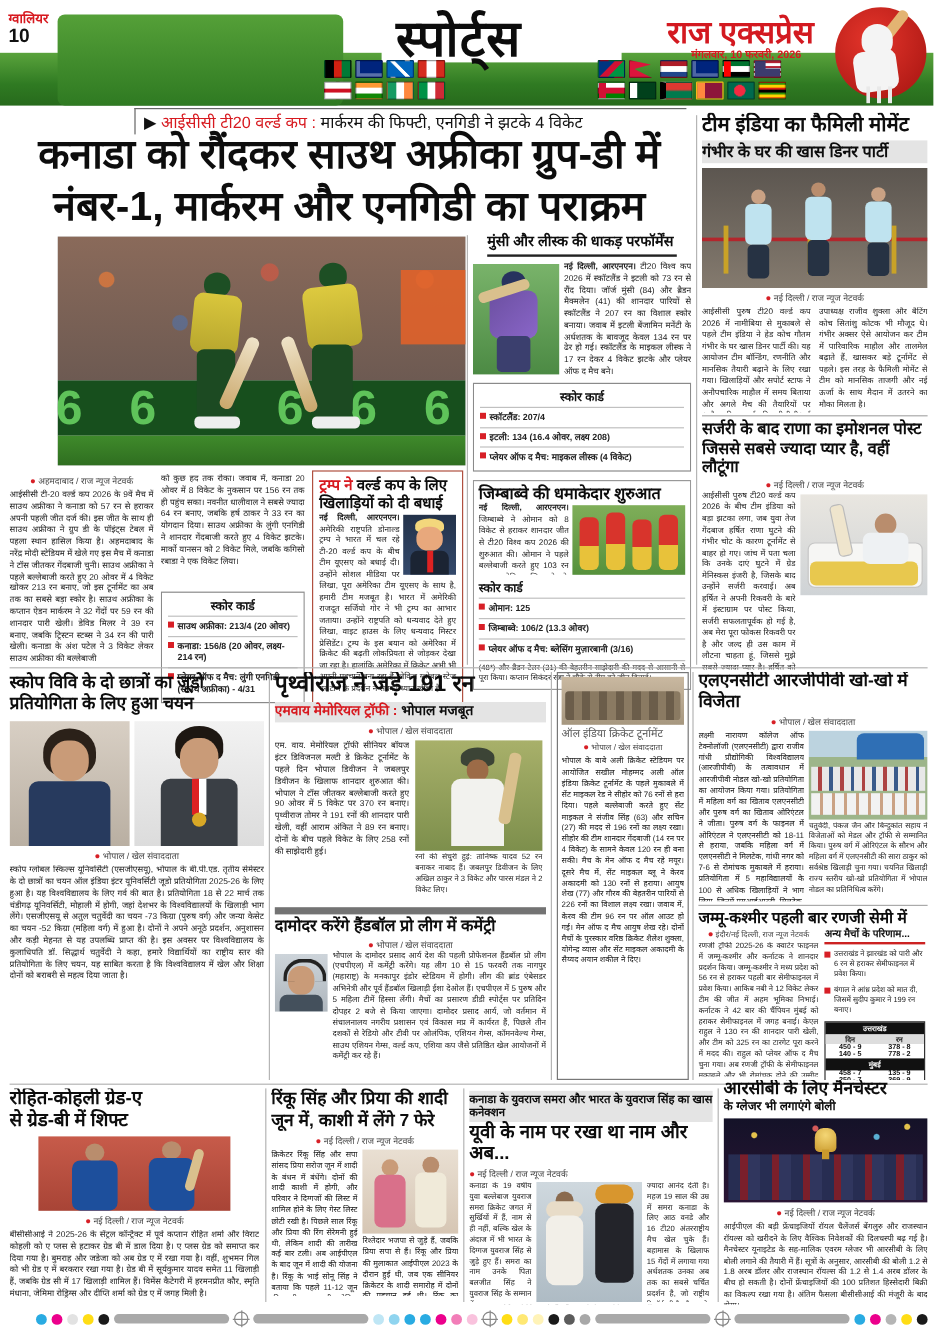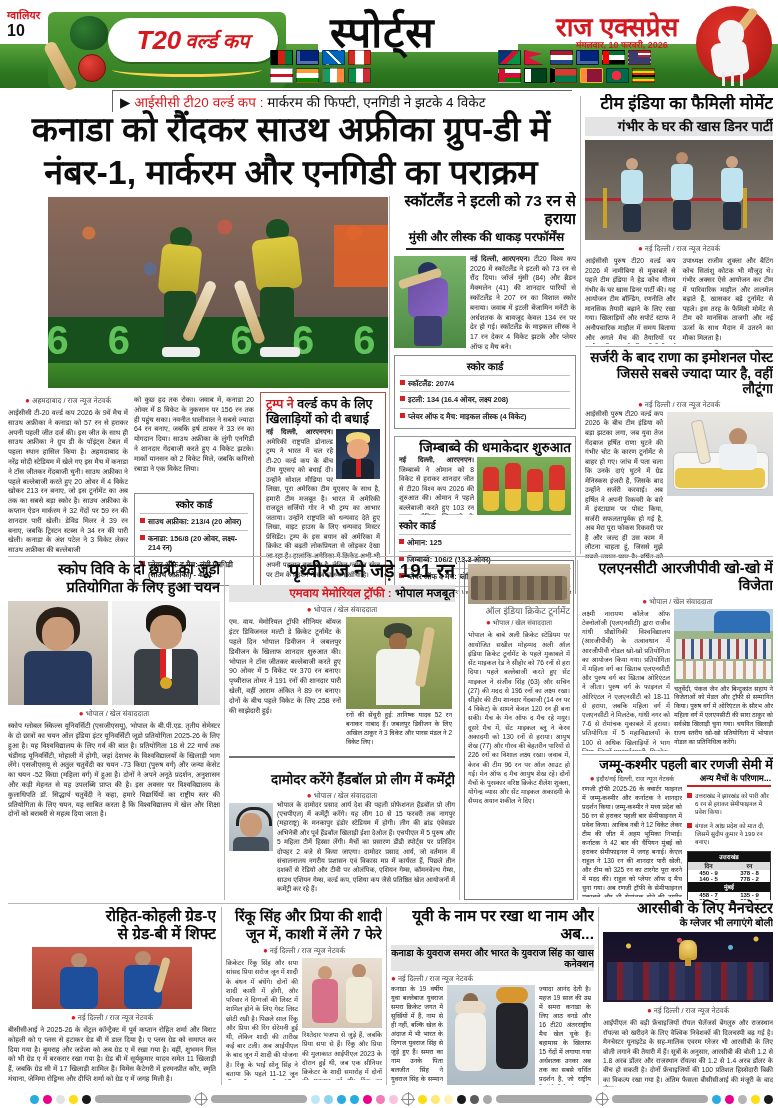--- a/index.html
+++ b/index.html
@@ -1,19 +1,19 @@
 <!DOCTYPE html>
 <html><head>
 <meta charset="utf-8">
 <style>
   html,body{margin:0;padding:0}
   body{width:778px;height:1108px;position:relative;overflow:hidden;background:#fff;
        font-family:"Liberation Sans","DejaVu Sans",sans-serif;color:#111}
   .abs{position:absolute}
-  .hl{font-weight:bold;color:#0d0d0d;text-align:right;line-height:1.16}
+  .hl{font-weight:bold;color:#0d0d0d;text-align:left;line-height:1.16}
   .tiny{font-size:7px;line-height:1.4;text-align:justify;color:#222}
   .tiny .dl{font-weight:bold}
   .byline{font-size:7.3px;font-weight:normal;color:#444;text-align:center;white-space:nowrap;overflow:hidden}
   .byline .dot{color:#d71f26;font-size:8px}
   .red{color:#d7191f}
   .grayband{background:#e4e4e4;padding:2px 0}
   .rule{position:absolute;background:#b5b5b5}
   .ph{position:relative;overflow:hidden;background:#cfcfcf}
   .scorebox{border:1px solid #8a8a8a;background:#fff;padding:2px 5px 3px}
   .sc-title{font-size:10px;font-weight:bold;text-align:center;padding:1px 0 2px}
@@ -34,30 +34,20 @@
 
 <div class="abs" style="left:0;top:0;width:778px;height:88px;background:#fff">
   <div class="abs" style="left:0;top:44px;width:778px;height:44px;background:linear-gradient(#5aa33c,#2f7a22 60%,#276a1c)"></div>
   <div class="abs" style="left:48px;top:12px;width:238px;height:76px;background:linear-gradient(#55a038,#2f7a22);border-radius:6px"></div>
 
   <div class="abs" style="left:7px;top:7px">
     <div class="red" style="font-size:11px;font-weight:bold">ग्वालियर</div>
     <div style="font-size:16px;font-weight:bold;color:#111">10</div>
   </div>
 
-  <div class="abs" style="left:52px;top:14px;width:230px;height:72px">
-    <div class="abs" style="left:2px;top:26px;width:13px;height:52px;background:linear-gradient(#e8c98f,#c49a5a);border-radius:6px;transform:rotate(-28deg)"></div>
-    <div class="abs" style="left:18px;top:2px;width:38px;height:34px;background:radial-gradient(circle at 35% 35%,#2e7d32,#14441a);border-radius:50% 50% 45% 45%"></div>
-    <div class="abs" style="left:26px;top:40px;width:26px;height:26px;background:radial-gradient(circle at 35% 30%,#e8433a,#9c1410);border-radius:50%;border:1px solid #7a100c"></div>
-    <div class="abs" style="left:56px;top:4px;width:170px;height:44px;background:#fff;border-radius:22px;box-shadow:1px 2px 0 rgba(0,0,0,.25);display:flex;align-items:center;justify-content:center;gap:4px">
-      <span class="red" style="font-size:26px;font-weight:900;font-style:italic">T20</span>
-      <span class="red" style="font-size:20px;font-weight:900;font-style:italic">वर्ल्ड कप</span>
-    </div>
-    <div class="abs" style="left:60px;top:48px;width:150px;height:12px;border-bottom:3px solid #ffd24d;border-radius:50%"></div>
-  </div>
 
   <div class="abs" style="left:318px;top:0;width:200px;height:52px;background:#fff"></div>
   <div class="abs" style="left:330px;top:2px;font-size:42px;font-weight:900;color:#0c0c0c;letter-spacing:1px">स्पोर्ट्स</div>
 
   <div class="abs" style="left:270px;top:50px">
     <div class="flagrow">
       <div class="flag" style="background:linear-gradient(90deg,#000 33%,#d32011 33% 66%,#007a36 66%)"></div>
       <div class="flag" style="background:#00247d;box-shadow:inset 3px -3px 0 rgba(255,255,255,.35)"></div>
       <div class="flag" style="background:linear-gradient(45deg,#0065bd 45%,#fff 45% 55%,#0065bd 55%),linear-gradient(-45deg,#0065bd 45%,#fff 45% 55%,#0065bd 55%)"></div>
       <div class="flag" style="background:linear-gradient(90deg,#d52b1e 30%,#fff 30% 70%,#d52b1e 70%)"></div>
@@ -175,21 +165,20 @@
     <div class="abs" style="left:20px;top:30px;width:5px;height:18px;background:#d22"></div>
   </div>
   <div class="tiny" style="font-size:6.8px">
     <span class="dl">नई दिल्ली, आरएनएन।</span>
     <span>अमेरिकी राष्ट्रपति डोनाल्ड ट्रम्प ने भारत में चल रहे टी-20 वर्ल्ड कप के बीच टीम यूएसए को बधाई दी। उन्होंने सोशल मीडिया पर लिखा, पूरा अमेरिका टीम यूएसए के साथ है, हमारी टीम मजबूत है। भारत में अमेरिकी राजदूत सर्जियो गोर ने भी ट्रम्प का आभार जताया। उन्होंने राष्ट्रपति को धन्यवाद देते हुए लिखा, वाइट हाउस के लिए धन्यवाद मिस्टर प्रेसिडेंट। ट्रम्प के इस बयान को अमेरिका में क्रिकेट की बढ़ती लोकप्रियता से जोड़कर देखा जा रहा है। हालांकि अमेरिका में क्रिकेट अभी भी अपनी पहचान बना रहा है, लेकिन ग्लोबल स्टेज पर टीम के प्रदर्शन ने सबका ध्यान खींचा है।</span>
   </div>
 </div>
 
 <div class="rule" style="left:389px;top:196px;width:1px;height:358px"></div>
 <div class="abs" style="left:394px;top:192px;width:182px;height:402px;overflow:hidden">
-  <div class="hl" style="font-size:15.5px">स्कॉटलैंड ने इटली को 73 रन से हराया</div>
   <div class="hl" style="font-size:12px;margin:3px 12px 0;border-bottom:2px solid #222;padding-bottom:3px">मुंसी और लीस्क की धाकड़ परफॉर्मेंस</div>
   <div style="margin-top:4px;overflow:hidden">
     <div class="ph" style="float:left;width:72px;height:92px;margin:2px 4px 2px 0;background:linear-gradient(#79b36a,#4c8a44)">
       <div class="abs" style="left:24px;top:6px;width:20px;height:18px;background:#27335e;border-radius:50%"></div>
       <div class="abs" style="left:14px;top:22px;width:40px;height:40px;background:linear-gradient(135deg,#6b4fa0,#8a66c9);border-radius:8px"></div>
       <div class="abs" style="left:4px;top:18px;width:44px;height:9px;background:#d9c08d;border-radius:4px;transform:rotate(-18deg)"></div>
       <div class="abs" style="left:20px;top:60px;width:28px;height:30px;background:#3b3f6e;border-radius:4px"></div>
     </div>
     <div class="tiny" style="height:96px;overflow:hidden">
       <span class="dl">नई दिल्ली, आरएनएन।</span>
@@ -323,21 +312,21 @@
       <div class="ph" style="width:106px;height:92px;background:linear-gradient(#a8b06a,#7d8f4c)">
         <div class="abs" style="left:38px;top:6px;width:28px;height:16px;background:#3c4436;border-radius:50% 50% 30% 30%"></div>
         <div class="abs" style="left:43px;top:16px;width:18px;height:18px;background:#9c6b47;border-radius:45%"></div>
         <div class="abs" style="left:30px;top:32px;width:44px;height:56px;background:#f2f2ee;border-radius:8px 8px 0 0"></div>
         <div class="abs" style="left:74px;top:10px;width:10px;height:60px;background:#d9c08d;border-radius:4px;transform:rotate(10deg)"></div>
       </div>
       <div class="tiny" style="font-size:6.4px;margin-top:2px;height:42px;overflow:hidden">रनों की सेंचुरी हुई: तानिष्क यादव 52 रन बनाकर नाबाद हैं। जबलपुर डिवीजन के लिए अखिल ठाकुर ने 3 विकेट और पारस मंडल ने 2 विकेट लिए।</div>
     </div>
   </div>
 </div>
-<div class="abs" style="left:229px;top:756px;width:226px;height:144px;border-top:2px solid #737373;padding-top:14px;overflow:hidden;box-sizing:border-box">
+<div class="abs" style="left:229px;top:756px;width:226px;height:144px;border-top:6px solid #737373;padding-top:2px;overflow:hidden;box-sizing:border-box">
   <div class="hl" style="font-size:13.5px">दामोदर करेंगे हैंडबॉल प्रो लीग में कमेंट्री</div>
   <div class="byline" style="margin-top:2px"><span class="dot">●</span> <span>भोपाल / खेल संवाददाता</span></div>
   <div class="ph" style="float:left;width:44px;height:48px;margin:3px 4px 2px 0;background:linear-gradient(#cdd4da,#aeb6bd)">
     <div class="abs" style="left:11px;top:10px;width:22px;height:24px;background:#c99b78;border-radius:45%"></div>
     <div class="abs" style="left:7px;top:4px;width:30px;height:16px;border:3px solid #222;border-bottom:none;border-radius:16px 16px 0 0"></div>
     <div class="abs" style="left:4px;top:34px;width:36px;height:14px;background:#44505c;border-radius:6px 6px 0 0"></div>
   </div>
   <div class="tiny" style="font-size:6.7px;height:118px;overflow:hidden">भोपाल के दामोदर प्रसाद आर्य देश की पहली प्रोफेशनल हैंडबॉल प्रो लीग (एचपीएल) में कमेंट्री करेंगे। यह लीग 10 से 15 फरवरी तक नागपुर (महाराष्ट्र) के मनकापुर इंडोर स्टेडियम में होगी। लीग की ब्रांड एंबेसडर अभिनेत्री और पूर्व हैंडबॉल खिलाड़ी ईशा देओल हैं। एचपीएल में 5 पुरुष और 5 महिला टीमें हिस्सा लेंगी। मैचों का प्रसारण डीडी स्पोर्ट्स पर प्रतिदिन दोपहर 2 बजे से किया जाएगा। दामोदर प्रसाद आर्य, जो वर्तमान में संचालनालय नगरीय प्रशासन एवं विकास मप्र में कार्यरत हैं, पिछले तीन दशकों से रेडियो और टीवी पर ओलंपिक, एशियन गेम्स, कॉमनवेल्थ गेम्स, साउथ एशियन गेम्स, वर्ल्ड कप, एशिया कप जैसे प्रतिष्ठित खेल आयोजनों में कमेंट्री कर रहे हैं।</div>
 </div>
 
@@ -449,22 +438,22 @@
             <div class="abs" style="left:8px;top:0;width:14px;height:14px;background:#b98d6d;border-radius:50%"></div>
             <div class="abs" style="left:2px;top:13px;width:26px;height:46px;background:#f0ead9;border-radius:6px"></div>
           </div>
       </div>
       <div class="tiny" style="font-size:6.6px;margin-top:2px;height:50px;overflow:hidden">रिश्तेदार भजपा से जुड़े हैं, जबकि प्रिया सपा से हैं। रिंकू और प्रिया की मुलाकात आईपीएल 2023 के दौरान हुई थी, जब एक सीनियर क्रिकेटर के शादी समारोह में दोनों की पहचान हुई थी। रिंकू का परिवार पहले सिलेंडर डिलीवरी का काम करता था। उन्होंने अपनी क्रिकेट यात्रा की शुरुआत क्लब क्रिकेट से की, और संघर्ष के बाद आईपीएल तक पहुंचे।</div>
     </div>
   </div>
 </div>
 
 <div class="abs" style="left:391px;top:907px;width:203px;height:180px;overflow:hidden">
+  <div class="hl grayband" style="font-size:9.5px;margin-top:2px">कनाडा के युवराज समरा और भारत के युवराज सिंह का खास कनेक्शन</div>
   <div class="hl" style="font-size:15.5px">यूवी के नाम पर रखा था नाम और अब...</div>
-  <div class="hl grayband" style="font-size:9.5px;margin-top:2px">कनाडा के युवराज समरा और भारत के युवराज सिंह का खास कनेक्शन</div>
   <div class="byline" style="margin-top:2px;text-align:left"><span class="dot">●</span> <span>नई दिल्ली / राज न्यूज नेटवर्क</span></div>
   <div style="display:flex;gap:4px;margin-top:2px">
     <div class="tiny" style="width:52px;font-size:6.4px;height:100px;overflow:hidden">कनाडा के 19 वर्षीय युवा बल्लेबाज युवराज समरा क्रिकेट जगत में सुर्खियों में हैं, नाम से ही नहीं, बल्कि खेल के अंदाज में भी भारत के दिग्गज युवराज सिंह से जुड़े हुए हैं। समरा का नाम उनके पिता बलजीत सिंह ने युवराज सिंह के सम्मान में रखा था। अब वह टी20 विश्व कप में अपनी छाप छोड़ने और मुंबई इंडियंस के लिए खेलने का सपना देख रहे हैं।</div>
     <div class="ph" style="width:88px;height:100px;background:linear-gradient(#cfd8de,#aebbc4)">
       <div class="figure" style="left:6px;top:8px;width:36px;height:88px">
           <div class="abs" style="left:10px;top:0;width:15px;height:15px;background:#8a6a4e;border-radius:50%"></div>
           <div class="abs" style="left:2px;top:8px;width:31px;height:14px;background:#e8dcc8;border-radius:8px"></div>
           <div class="abs" style="left:2px;top:20px;width:31px;height:58px;background:#f2efe8;border-radius:8px"></div>
         </div>
       <div class="figure" style="left:46px;top:4px;width:38px;height:92px">

